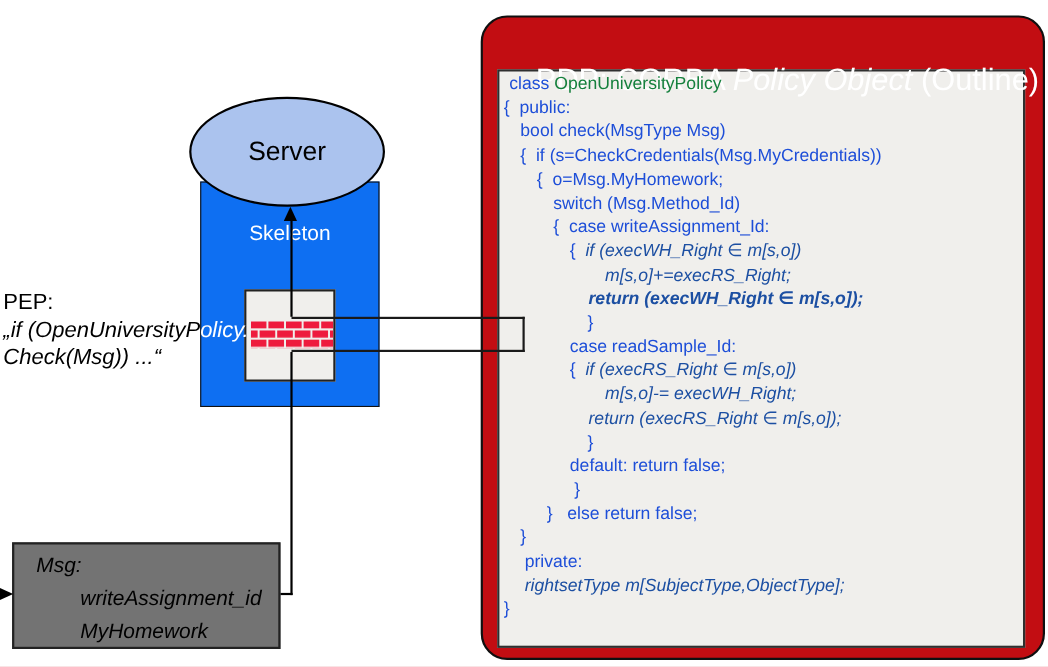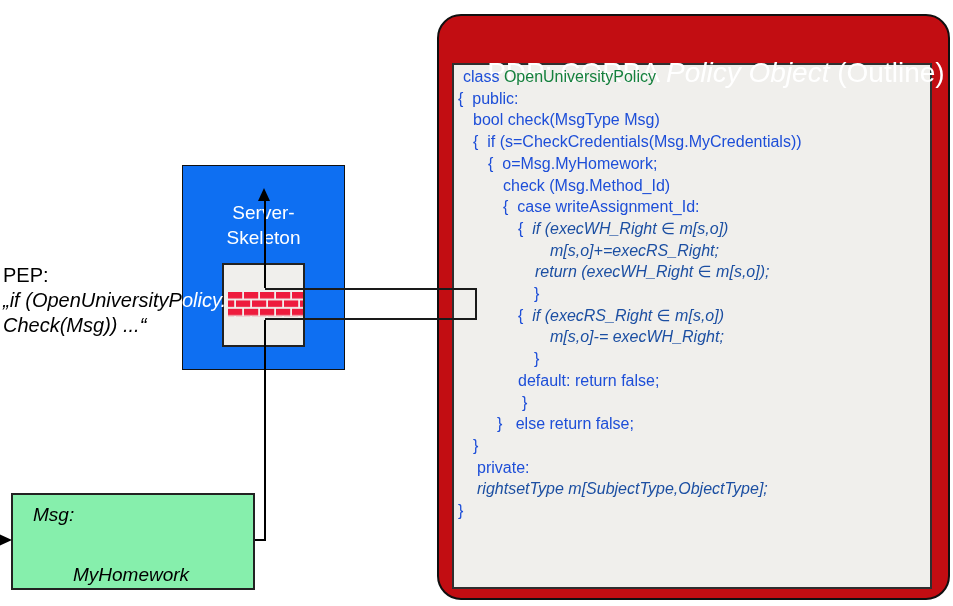--- a/index.html
+++ b/index.html
@@ -40,21 +40,21 @@
   .vline{position:absolute;width:2px;background:#000;z-index:5;}
   #invocation-line-upper{left:264px;top:198px;height:90px;}
   #invocation-line-lower{left:264px;top:320px;height:221px;}
   #invocation-line-jog{left:255px;top:539px;width:11px;height:2px;background:#000;z-index:5;}
   #arrow-up{left:258px;top:188px;width:0;height:0;border-left:6.5px solid transparent;
     border-right:6.5px solid transparent;border-bottom:13px solid #000;z-index:5;}
   #arrow-right{left:-1px;top:534px;width:0;height:0;border-top:6px solid transparent;
     border-bottom:6px solid transparent;border-left:13px solid #000;z-index:5;}
 
   
-  #msg-box{left:11px;top:493px;width:244px;height:97px;background:#86efac;border:2px solid #222;
+  #msg-box{left:11px;top:493px;width:244px;height:97px;background:#737373;border:2px solid #222;
     box-sizing:border-box;z-index:2;font-style:italic;font-size:19px;}
   #msg-box .msg-label{position:absolute;left:20px;top:9px;}
   #msg-box .msg-item{position:absolute;left:60px;white-space:pre;}
 
   
   #pdp-box{left:437px;top:14px;width:513px;height:586px;background:var(--red);
     border:2px solid #101010;border-radius:24px;box-sizing:border-box;z-index:1;}
   #pdp-title{left:456px;top:25px;color:#fff;font-size:28px;white-space:pre;z-index:2;}
   #pdp-title .ital{font-style:italic;}
   #pdp-code-panel{left:452px;top:63px;width:480px;height:526px;background:var(--panel-gray);
@@ -70,23 +70,25 @@
 
 <div id="stage">
 
   <div class="pep-line" style="top:264px;">PEP:</div>
   <div class="pep-line pep-italic" style="top:289px;z-index:1;">„if (OpenUniversityPolicy.</div>
   <div class="pep-line pep-italic pep-overlay" style="top:289px;">„if (OpenUniversityPolicy.</div>
   <div class="pep-line pep-italic" style="top:314px;">Check(Msg)) ...“</div>
 
   <div class="abs" id="skeleton-rect"></div>
 
+  <div class="abs" id="server-ellipse">
+    <span>Server</span>
+  </div>
 
   <div class="abs" id="skeleton-label">
-    <div>Server-</div>
     <div>Skeleton</div>
   </div>
 
   <div class="abs" id="firewall-box">
     <svg width="75" height="25" aria-hidden="true">
       <defs>
         <pattern id="bricks" width="16" height="16.8" patternUnits="userSpaceOnUse">
           <rect class="brick" x="0" y="0" width="14.2" height="6.5" fill="#ee1b3d"></rect>
           <rect class="brick" x="-8" y="8.4" width="14.2" height="6.5" fill="#ee1b3d"></rect>
           <rect class="brick" x="8" y="8.4" width="14.2" height="6.5" fill="#ee1b3d"></rect>
@@ -99,42 +101,45 @@
   <div class="abs" id="policy-connector-rect"></div>
 
   <div class="vline" id="invocation-line-upper"></div>
   <div class="vline" id="invocation-line-lower"></div>
   <div class="abs" id="invocation-line-jog"></div>
   <div class="abs" id="arrow-up"></div>
   <div class="abs" id="arrow-right"></div>
 
   <div class="abs" id="msg-box">
     <span class="msg-label">Msg:</span>
+    <span class="msg-item" style="top:39px;">writeAssignment_id</span>
     <span class="msg-item" style="top:69px;text-align:right;">MyHomework</span>
   </div>
 
   <div class="abs" id="pdp-box"></div>
   <div class="abs" id="pdp-title">
     <span>PDP: CORBA </span><span class="ital">Policy Object</span><span> (Outline)</span>
   </div>
   <div class="abs" id="pdp-code-panel"></div>
   <div class="abs" id="policy-code">
       <div class="code-line" style="padding-left: 6px;"><span class="seg-n">class </span><span class="seg-i">OpenUniversityPolicy</span></div>
       <div class="code-line" style="padding-left: 1px;"><span class="seg-n">{  public:</span></div>
       <div class="code-line" style="padding-left: 16px;"><span class="seg-n">bool check(MsgType Msg)</span></div>
       <div class="code-line" style="padding-left: 16px;"><span class="seg-n">{  if (s=CheckCredentials(Msg.MyCredentials))</span></div>
       <div class="code-line" style="padding-left: 31px;"><span class="seg-n">{  o=Msg.MyHomework;</span></div>
-      <div class="code-line" style="padding-left: 46px;"><span class="seg-n">check (Msg.Method_Id)</span></div>
+      <div class="code-line" style="padding-left: 46px;"><span class="seg-n">switch (Msg.Method_Id)</span></div>
       <div class="code-line" style="padding-left: 46px;"><span class="seg-n">{  case writeAssignment_Id:</span></div>
       <div class="code-line" style="padding-left: 61px;"><span class="seg-n">{  </span><span class="seg-b">if (execWH_Right ∈ m[s,o])</span></div>
       <div class="code-line" style="padding-left: 93px;"><span class="seg-b">m[s,o]+=execRS_Right;</span></div>
-      <div class="code-line" style="padding-left: 78px;"><span class="seg-b">return (execWH_Right ∈ m[s,o]);</span></div>
+      <div class="code-line" style="padding-left: 78px; font-weight: bold;"><span class="seg-b">return (execWH_Right ∈ m[s,o]);</span></div>
       <div class="code-line" style="padding-left: 77px;"><span class="seg-n">}</span></div>
+      <div class="code-line" style="padding-left: 61px;"><span class="seg-n">case readSample_Id:</span></div>
       <div class="code-line" style="padding-left: 61px;"><span class="seg-n">{  </span><span class="seg-b">if (execRS_Right ∈ m[s,o])</span></div>
       <div class="code-line" style="padding-left: 93px;"><span class="seg-b">m[s,o]-= execWH_Right;</span></div>
+      <div class="code-line" style="padding-left: 78px;"><span class="seg-b">return (execRS_Right ∈ m[s,o]);</span></div>
       <div class="code-line" style="padding-left: 77px;"><span class="seg-n">}</span></div>
       <div class="code-line" style="padding-left: 61px;"><span class="seg-n">default: return false;</span></div>
       <div class="code-line" style="padding-left: 65px;"><span class="seg-n">}</span></div>
       <div class="code-line" style="padding-left: 40px;"><span class="seg-n">}   else return false;</span></div>
       <div class="code-line" style="padding-left: 16px;"><span class="seg-n">}</span></div>
       <div class="code-line" style="padding-left: 20px;"><span class="seg-n">private:</span></div>
       <div class="code-line" style="padding-left: 20px;"><span class="seg-b">rightsetType m[SubjectType,ObjectType];</span></div>
       <div class="code-line" style="padding-left: 1px;"><span class="seg-n">}</span></div>
     </div>
 

